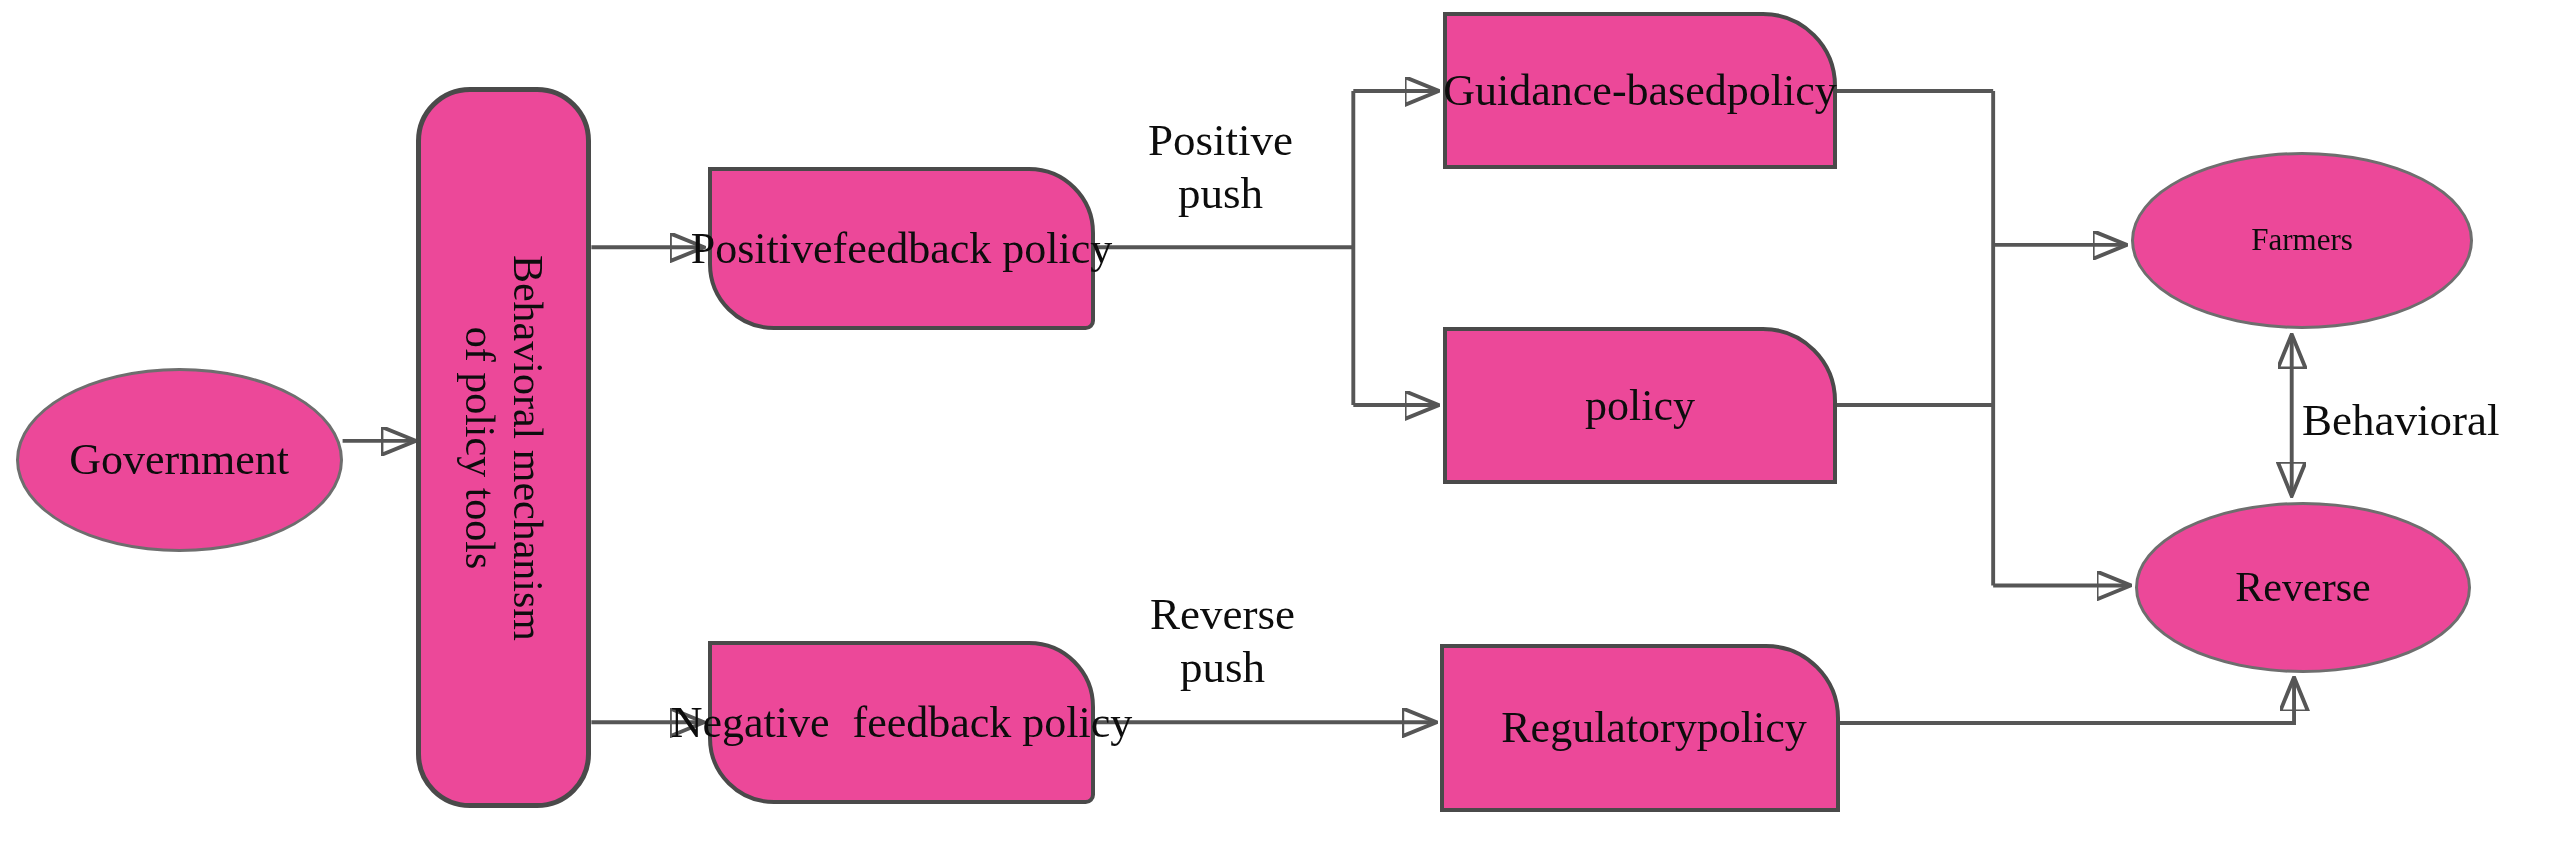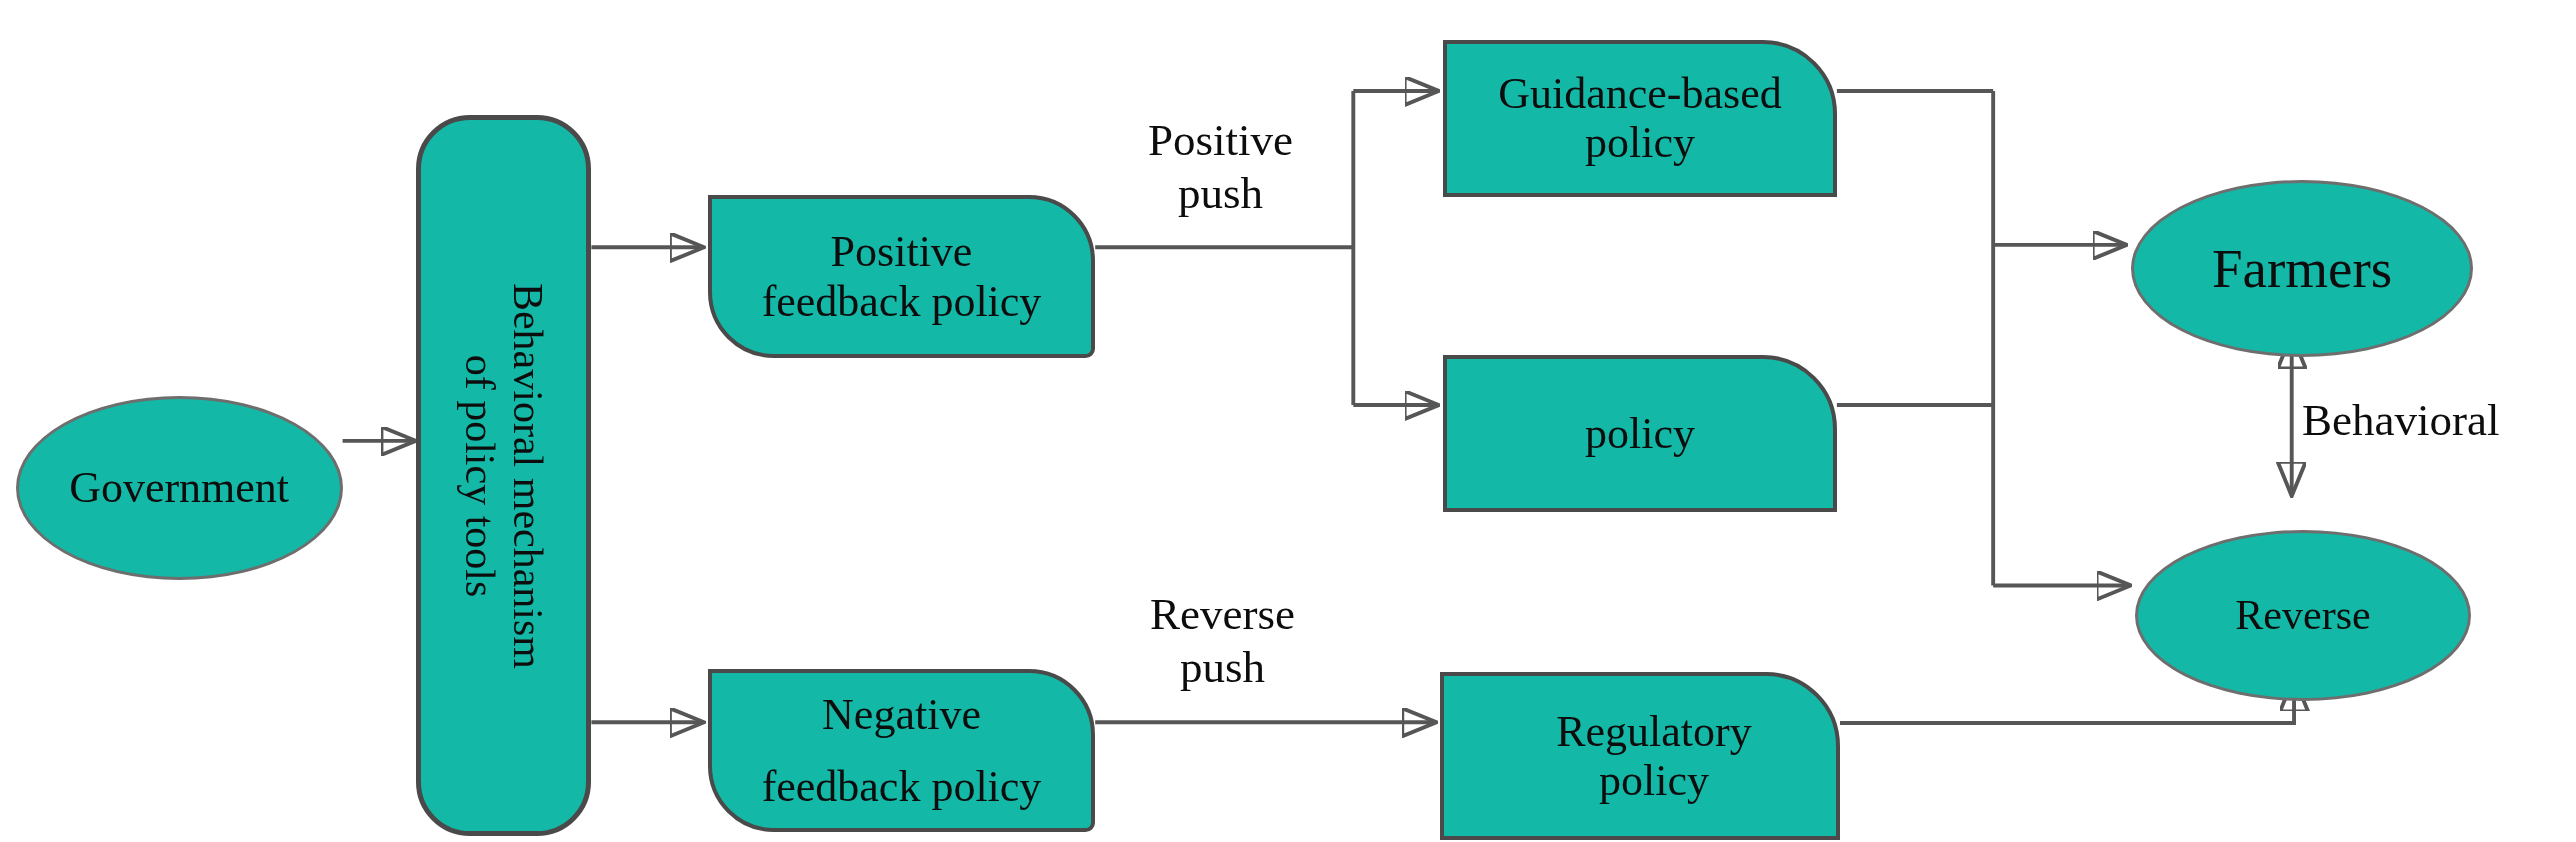--- a/index.html
+++ b/index.html
@@ -7,29 +7,29 @@
     position:relative;
     width:2576px;height:842px;
     background:#ffffff;
     font-family:"Liberation Serif","DejaVu Serif",serif;
     color:#0d0d0d;
     overflow:hidden;
   }
   .edges{position:absolute;left:0;top:0;width:2576px;height:842px;z-index:1;}
   .edges path{stroke:#565656;stroke-width:5;fill:none;}
   .node{
-    position:absolute;box-sizing:border-box;background:#14b8a6;
-    display:flex;flex-direction:column;align-items:center;justify-content:center;
-    text-align:center;z-index:2;line-height:1.12;margin-top:28px;
+    position:absolute;box-sizing:border-box;background:#ec4899;
+    display:flex;flex-direction:row;align-items:center;justify-content:center;
+    text-align:center;z-index:2;line-height:1.12;
   }
   .rect{border:4.7px solid #4a4a4a;}
   .ellipse{border:3.9px solid #6e6e6e;border-radius:50%;}
   .node .line{display:block;white-space:nowrap;}
   .fs56{font-size:44px;}
-  .fs58{font-size:55px;}
+  .fs58{font-size:31px;}
   .fs54{font-size:42px;}
   .node-government{left:15.6px;top:368px;width:327px;height:184px;}
   .node-mechanism{left:416px;top:87px;width:175px;height:721px;border:5.4px solid #4a4a4a;border-radius:54px;}
   .vlabel{
     position:absolute;left:50%;top:50%;width:708px;
     transform:translate(-50%,-50%) rotate(90deg);
     text-align:center;font-size:42px;line-height:1.15;
   }
   .node-positive{left:708px;top:167px;width:387px;height:163px;border-radius:0 66px 9.3px 66px;}
   .node-negative{left:708px;top:641px;width:387px;height:163px;border-radius:0 66px 9.3px 66px;gap:23px;}

